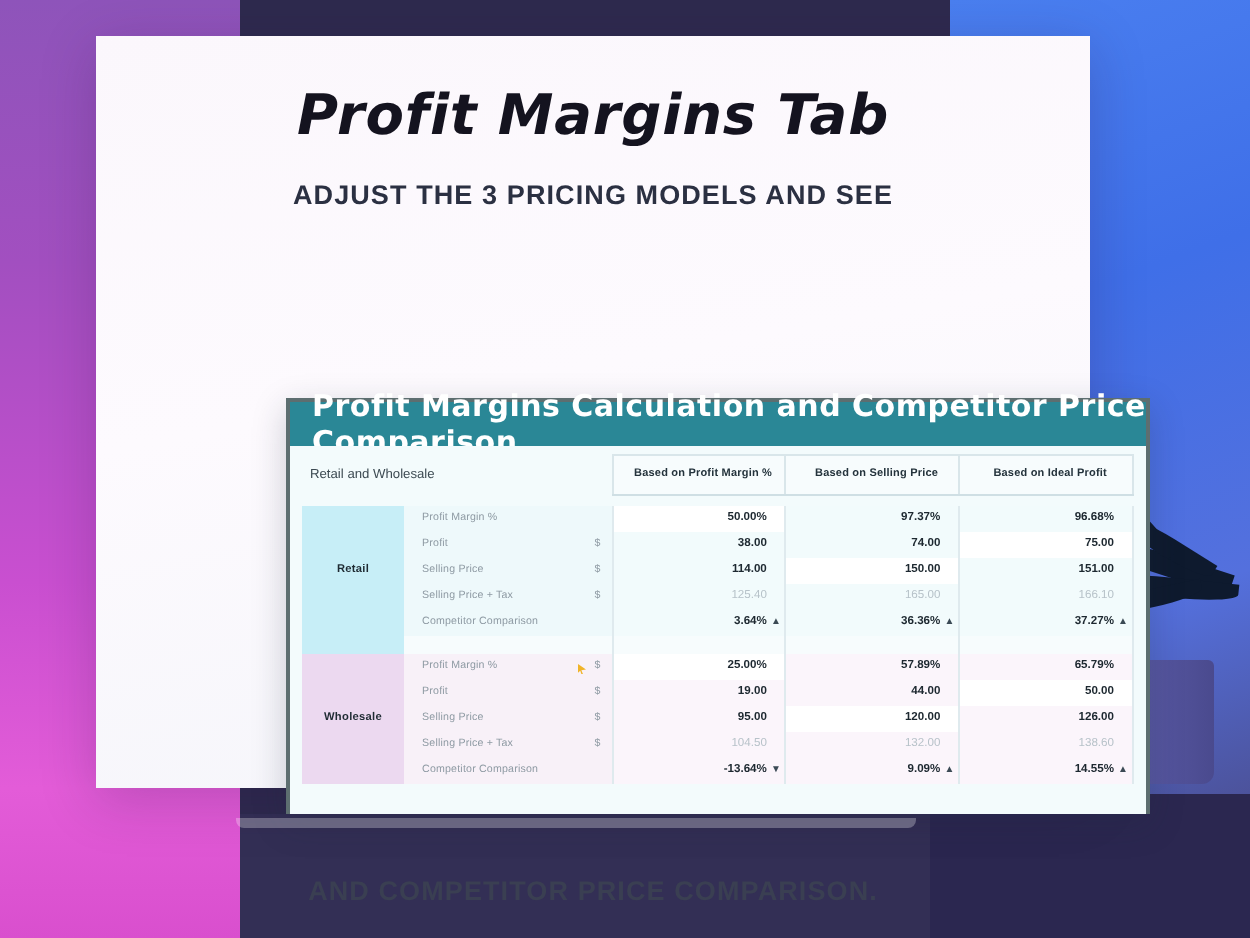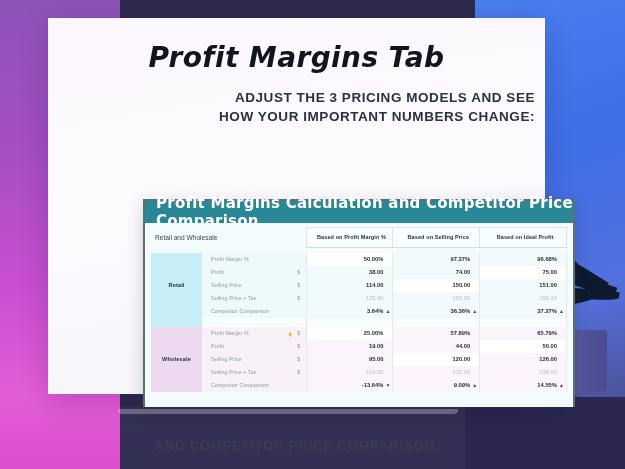--- a/index.html
+++ b/index.html
@@ -61,21 +61,21 @@
     font-family: "DejaVu Sans", sans-serif;
     font-style: italic;
     font-weight: bold;
     font-size: 28px;
     letter-spacing: 0.4px;
     color: #14131f;
     margin-top: 26px;
     line-height: 1;
   }
   .subtitle {
-    text-align: right;
+    text-align: center;
     margin-top: 16px;
     font-size: 13.5px;
     font-weight: bold;
     letter-spacing: 0.55px;
     line-height: 1.42;
     color: #2b3042;
   }
   .caption {
     text-align: center;
     margin-top: 20px;
@@ -198,21 +198,20 @@
   <div class="bg-purple"></div>
 </div>
 
 <div id="slide">
   <div id="slide-inner">
 
     <div class="title">Profit Margins Tab</div>
 
     <div class="subtitle">
       <div>ADJUST THE 3 PRICING MODELS AND SEE</div>
-      <div>HOW YOUR IMPORTANT NUMBERS CHANGE:</div>
     </div>
 
     <div id="sheet-wrap">
 
       <div class="sheet-title-bar">
         <span>Profit Margins Calculation and Competitor Price Comparison</span>
       </div>
 
       <div class="sheet-body">
         <table class="grid">

